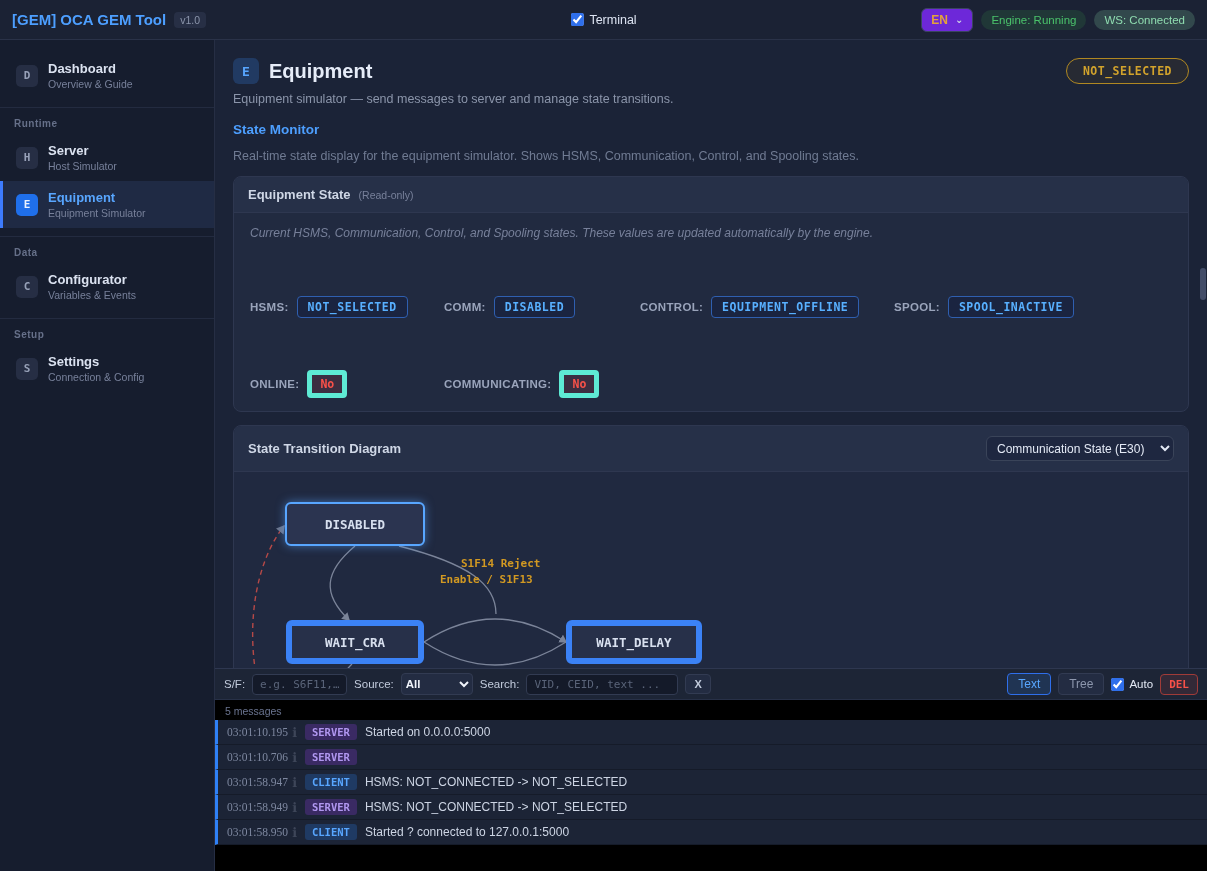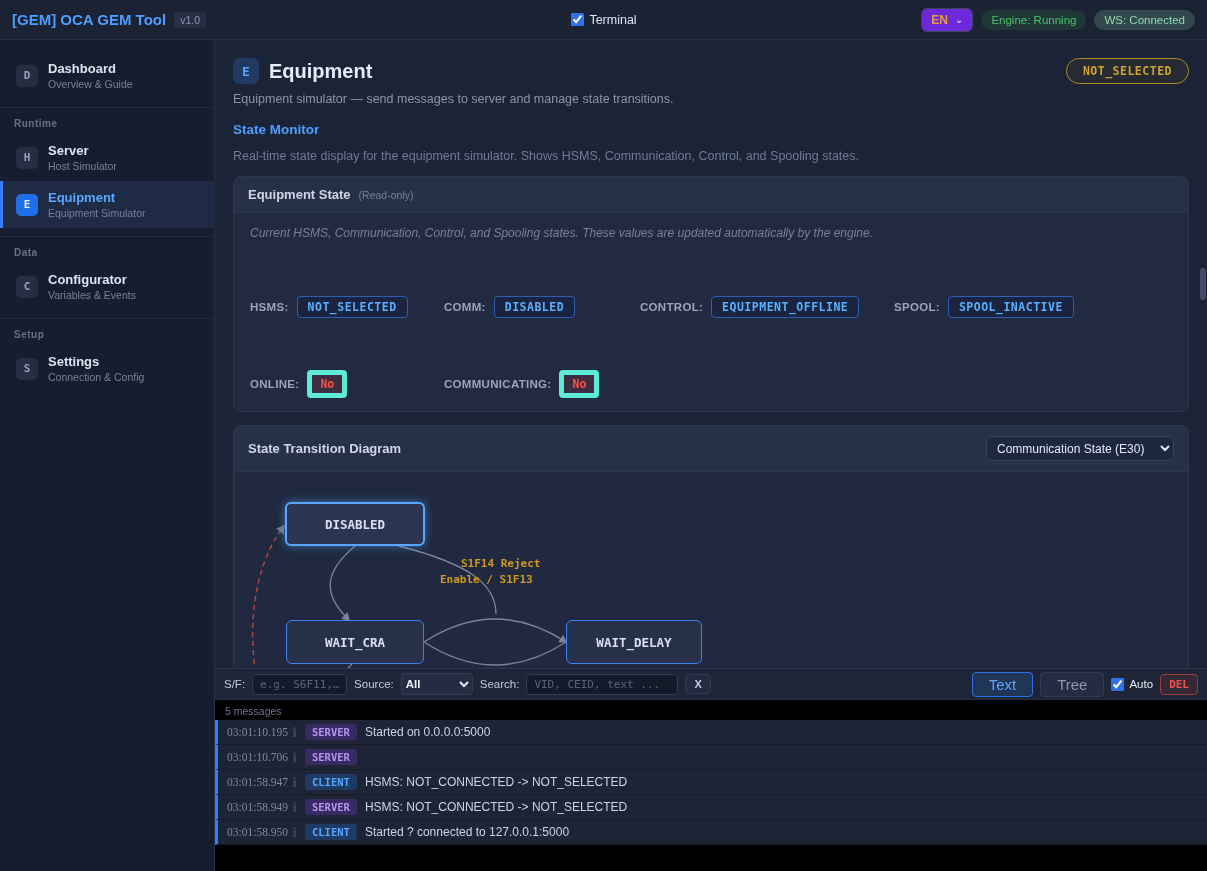--- a/index.html
+++ b/index.html
@@ -73,21 +73,21 @@
     background:rgba(248,81,73,.12); border:5px solid #5eead4; border-radius:4px; padding:2px 8px; }
 
   .view-select { margin-left:auto; background:#1e2740; border:1px solid #3a4459; border-radius:6px;
     color:#e3e9f5; font-size:12px; padding:3px 6px; height:25px; width:188px; }
   select { font-family:"Liberation Sans","DejaVu Sans",sans-serif; }
 
   .diagram-body { position:relative; height:320px; background:#202940; }
   .diagram-svg { position:absolute; inset:0; }
   .node { position:absolute; display:flex; align-items:center; justify-content:center;
     font-family:"DejaVu Sans Mono",monospace; font-weight:bold; font-size:12.5px; color:#d8e0ef;
-    background:#273049; border:1px solid #3b82f6; border-radius:6px; }
+    background:#273049; border:6px solid #3b82f6; border-radius:6px; }
   .node.active { background:#2b3450; border:2px solid #58a6ff; box-shadow:0 0 10px rgba(88,166,255,.55); }
   .edge-label { position:absolute; font-family:"DejaVu Sans Mono",monospace; font-weight:bold;
     font-size:11px; color:#d29922; white-space:nowrap; }
   .edge-label.red { color:#e5534b; }
   .scroll-thumb { position:absolute; right:1px; top:228px; width:6px; height:32px; background:#434d68;
     border-radius:3px; }
 
   
   .terminal { height:203px; background:#000000; border-top:1px solid #2e3750; display:flex; flex-direction:column; }
   .term-toolbar { height:31px; display:flex; align-items:center; gap:7px; padding:0 9px; background:#1d2536;
@@ -95,21 +95,21 @@
   .tool-label { color:#c2cbdc; font-size:11.5px; }
   .term-input { background:#141a29; border:1px solid #323b52; border-radius:4px; color:#aeb8cd;
     font-family:"DejaVu Sans Mono",monospace; font-size:11px; padding:3px 7px; height:21px; }
   .term-input::placeholder { color:#5a6479; }
   .sf-input { width:95px; } .search-input { width:152px; }
   .term-select { background:#232c42; border:1px solid #323b52; border-radius:4px; color:#f0f4fb;
     font-size:11.5px; font-weight:bold; height:22px; width:72px; }
   .mini-btn { background:#232c42; border:1px solid #323b52; border-radius:4px; color:#c2cbdc;
     font-size:11px; font-weight:bold; padding:3px 8px; cursor:pointer; }
   .toolbar-right { margin-left:auto; display:flex; align-items:center; gap:7px; }
-  .view-btn { border-radius:4px; font-size:15px; padding:3px 16px; cursor:pointer; }
+  .view-btn { border-radius:4px; font-size:12px; padding:3px 10px; cursor:pointer; }
   .view-btn.on { background:rgba(56,139,253,.15); border:1px solid #2f6feb; color:#58a6ff; }
   .view-btn.off { background:#232c42; border:1px solid #323b52; color:#8d97ad; }
   .auto-toggle { display:flex; align-items:center; gap:5px; color:#e3e9f5; font-size:11.5px; }
   .del-btn { background:rgba(248,81,73,.10); border:1px solid #a03b38; border-radius:4px; color:#f85149;
     font-family:"DejaVu Sans Mono",monospace; font-size:11px; font-weight:bold; padding:3px 8px; cursor:pointer; }
   .msg-count { color:#6a7490; font-size:10.5px; padding:5px 10px 3px; }
   .messages { overflow:hidden; }
   .msg-row { display:flex; align-items:center; gap:8px; height:25px; padding-left:9px; background:#1c2436;
     border-left:3px solid #2f81f7; border-bottom:1px solid #151b29; }
   .msg-time { font-family:Liberation Serif, serif; font-size:11.5px; color:#7e88a0; }

